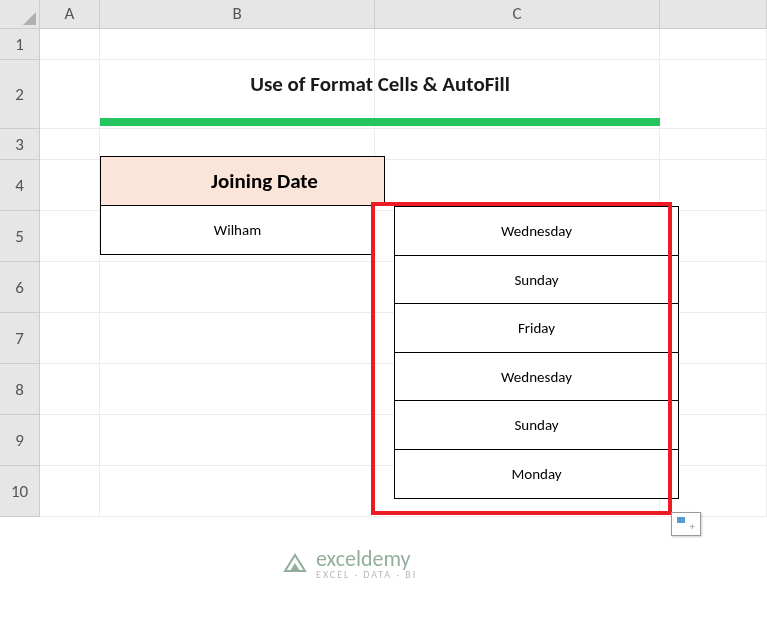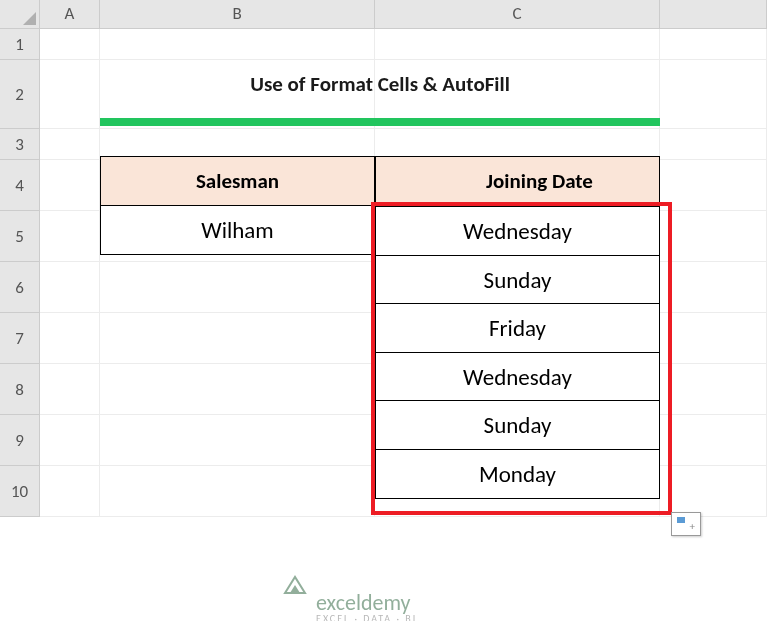--- a/index.html
+++ b/index.html
@@ -87,21 +87,21 @@
       border: 1.5px solid #000;
       font-weight: bold;
       font-size: 21px;
       display: flex;
       align-items: center;
       justify-content: center;
       box-sizing: border-box;
     }
     .td {
       border: 1.5px solid #000;
-      font-size: 23px;
+      font-size: 15px;
       display: flex;
       align-items: center;
       justify-content: center;
       box-sizing: border-box;
       background: #fff;
     }
     .content-table {
       position: absolute;
       top: 156px;
       left: 100px;
@@ -114,20 +114,21 @@
     }
     .content-table .th:last-child {
       width: 285px;
       padding-left: 44px;
     }
     .days-col {
       position: absolute;
       top: 206px;
       left: 375px;
       width: 285px;
+      padding-left: 19px;
     }
     .days-col .td {
       width: 285px;
       height: 50px;
       border-top: 1.5px solid #000;
       border-bottom: 1.5px solid #000;
       border-left: 1.5px solid #000;
       border-right: 1.5px solid #000;
       margin-top: -1.5px;
     }
@@ -195,21 +196,20 @@
     }
     .watermark-text {
       display: flex;
       flex-direction: column;
       line-height: 1;
     }
     .watermark-main {
       font-size: 22px;
       color: #4a7a5a;
       font-weight: 500;
-      margin-top: 44px;
     }
     .watermark-sub {
       font-size: 10px;
       color: #888;
       letter-spacing: 2px;
     }
   </style>
 </head>
 <body>
 
@@ -280,21 +280,20 @@
   <div class="cell row-10"></div>
   <div class="cell row-10"></div>
   <div class="cell row-10"></div>
   <div class="cell row-10"></div>
 </div>
 
 <div class="title">Use of Format Cells &amp; AutoFill</div>
 
 <div class="content-table">
   <div class="tr">
-    <div class="th" style="height:50px">Salesman</div>
     <div class="th" style="height:50px">Joining Date</div>
   </div>
   <div class="tr">
     <div class="td" style="height:50px;margin-top:-1.5px">Wilham</div>
   </div>
 </div>
 
 <div class="days-col">
   <div class="td">Wednesday</div>
   <div class="td">Sunday</div>

